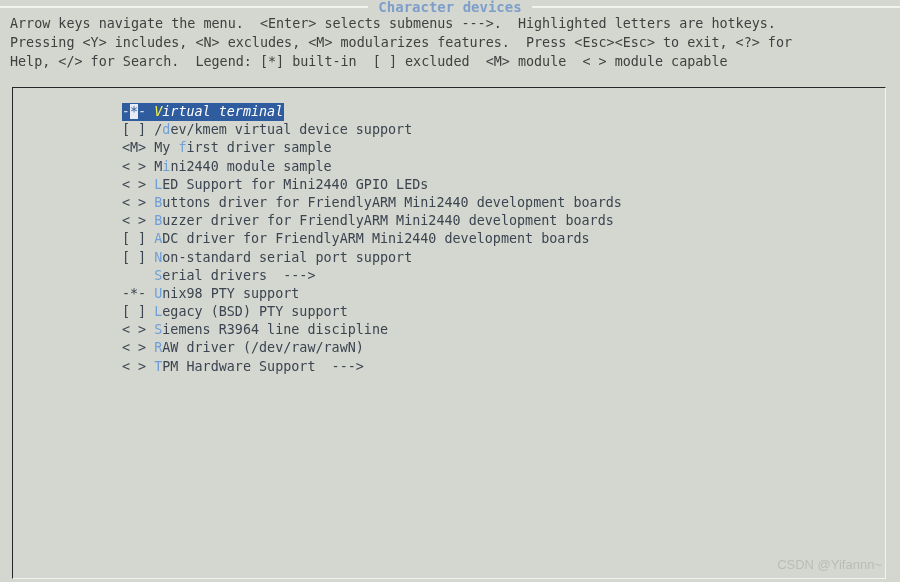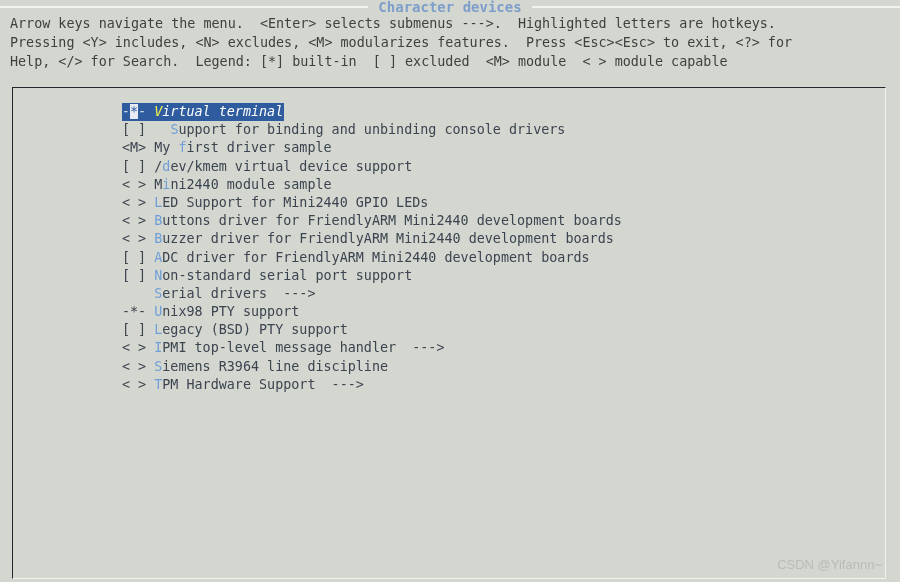--- a/index.html
+++ b/index.html
@@ -130,30 +130,29 @@
   <div class="title-text">Character devices</div>
   <div class="rule"></div>
 </div>
 
 <div class="helptext" id="help-text"><span class="hline">Arrow keys navigate the menu.  &lt;Enter&gt; selects submenus ---&gt;.  Highlighted letters are hotkeys.</span><span class="hline">Pressing &lt;Y&gt; includes, &lt;N&gt; excludes, &lt;M&gt; modularizes features.  Press &lt;Esc&gt;&lt;Esc&gt; to exit, &lt;?&gt; for</span><span class="hline">Help, &lt;/&gt; for Search.  Legend: [*] built-in  [ ] excluded  &lt;M&gt; module  &lt; &gt; module capable</span></div>
 
 <div class="frame"></div>
 
 <div class="menu" id="menu-list">
     <div class="menu-row selected"><span class="marker"><span>-</span><span class="cursor">*</span><span>-</span></span><span> </span><span class="hk">V</span><span>irtual terminal</span></div>
-    <div class="menu-row"><span class="marker">[ ]</span><span>   </span><span class="hk">S</span><span>upport for binding and unbinding console drivers</span></div>
+    <div class="menu-row"><span class="marker">[ ]</span><span> </span><span>/</span><span class="hk">d</span><span>ev/kmem virtual device support</span></div>
     <div class="menu-row"><span class="marker">&lt;M&gt;</span><span> </span><span>My </span><span class="hk">f</span><span>irst driver sample</span></div>
-    <div class="menu-row"><span class="marker">[ ]</span><span> </span><span>/</span><span class="hk">d</span><span>ev/kmem virtual device support</span></div>
     <div class="menu-row"><span class="marker">&lt; &gt;</span><span> </span><span>M</span><span class="hk">i</span><span>ni2440 module sample</span></div>
     <div class="menu-row"><span class="marker">&lt; &gt;</span><span> </span><span class="hk">L</span><span>ED Support for Mini2440 GPIO LEDs</span></div>
     <div class="menu-row"><span class="marker">&lt; &gt;</span><span> </span><span class="hk">B</span><span>uttons driver for FriendlyARM Mini2440 development boards</span></div>
     <div class="menu-row"><span class="marker">&lt; &gt;</span><span> </span><span class="hk">B</span><span>uzzer driver for FriendlyARM Mini2440 development boards</span></div>
     <div class="menu-row"><span class="marker">[ ]</span><span> </span><span class="hk">A</span><span>DC driver for FriendlyARM Mini2440 development boards</span></div>
     <div class="menu-row"><span class="marker">[ ]</span><span> </span><span class="hk">N</span><span>on-standard serial port support</span></div>
     <div class="menu-row"><span class="marker">   </span><span> </span><span class="hk">S</span><span>erial drivers</span><span>  ---&gt;</span></div>
     <div class="menu-row"><span class="marker">-*-</span><span> </span><span class="hk">U</span><span>nix98 PTY support</span></div>
     <div class="menu-row"><span class="marker">[ ]</span><span> </span><span class="hk">L</span><span>egacy (BSD) PTY support</span></div>
-    <div class="menu-row"><span class="marker">&lt; &gt;</span><span> </span><span class="hk">I</span><span>PMI top-level message handler</span><span>  ---&gt;</span></div>
     <div class="menu-row"><span class="marker">&lt; &gt;</span><span> </span><span class="hk">S</span><span>iemens R3964 line discipline</span></div>
+    <div class="menu-row"><span class="marker">&lt; &gt;</span><span> </span><span class="hk">R</span><span>AW driver (/dev/raw/rawN)</span></div>
     <div class="menu-row"><span class="marker">&lt; &gt;</span><span> </span><span class="hk">T</span><span>PM Hardware Support</span><span>  ---&gt;</span></div>
   </div>
 
 <div class="watermark">CSDN @Yifannn~</div>
 
 </body></html>

